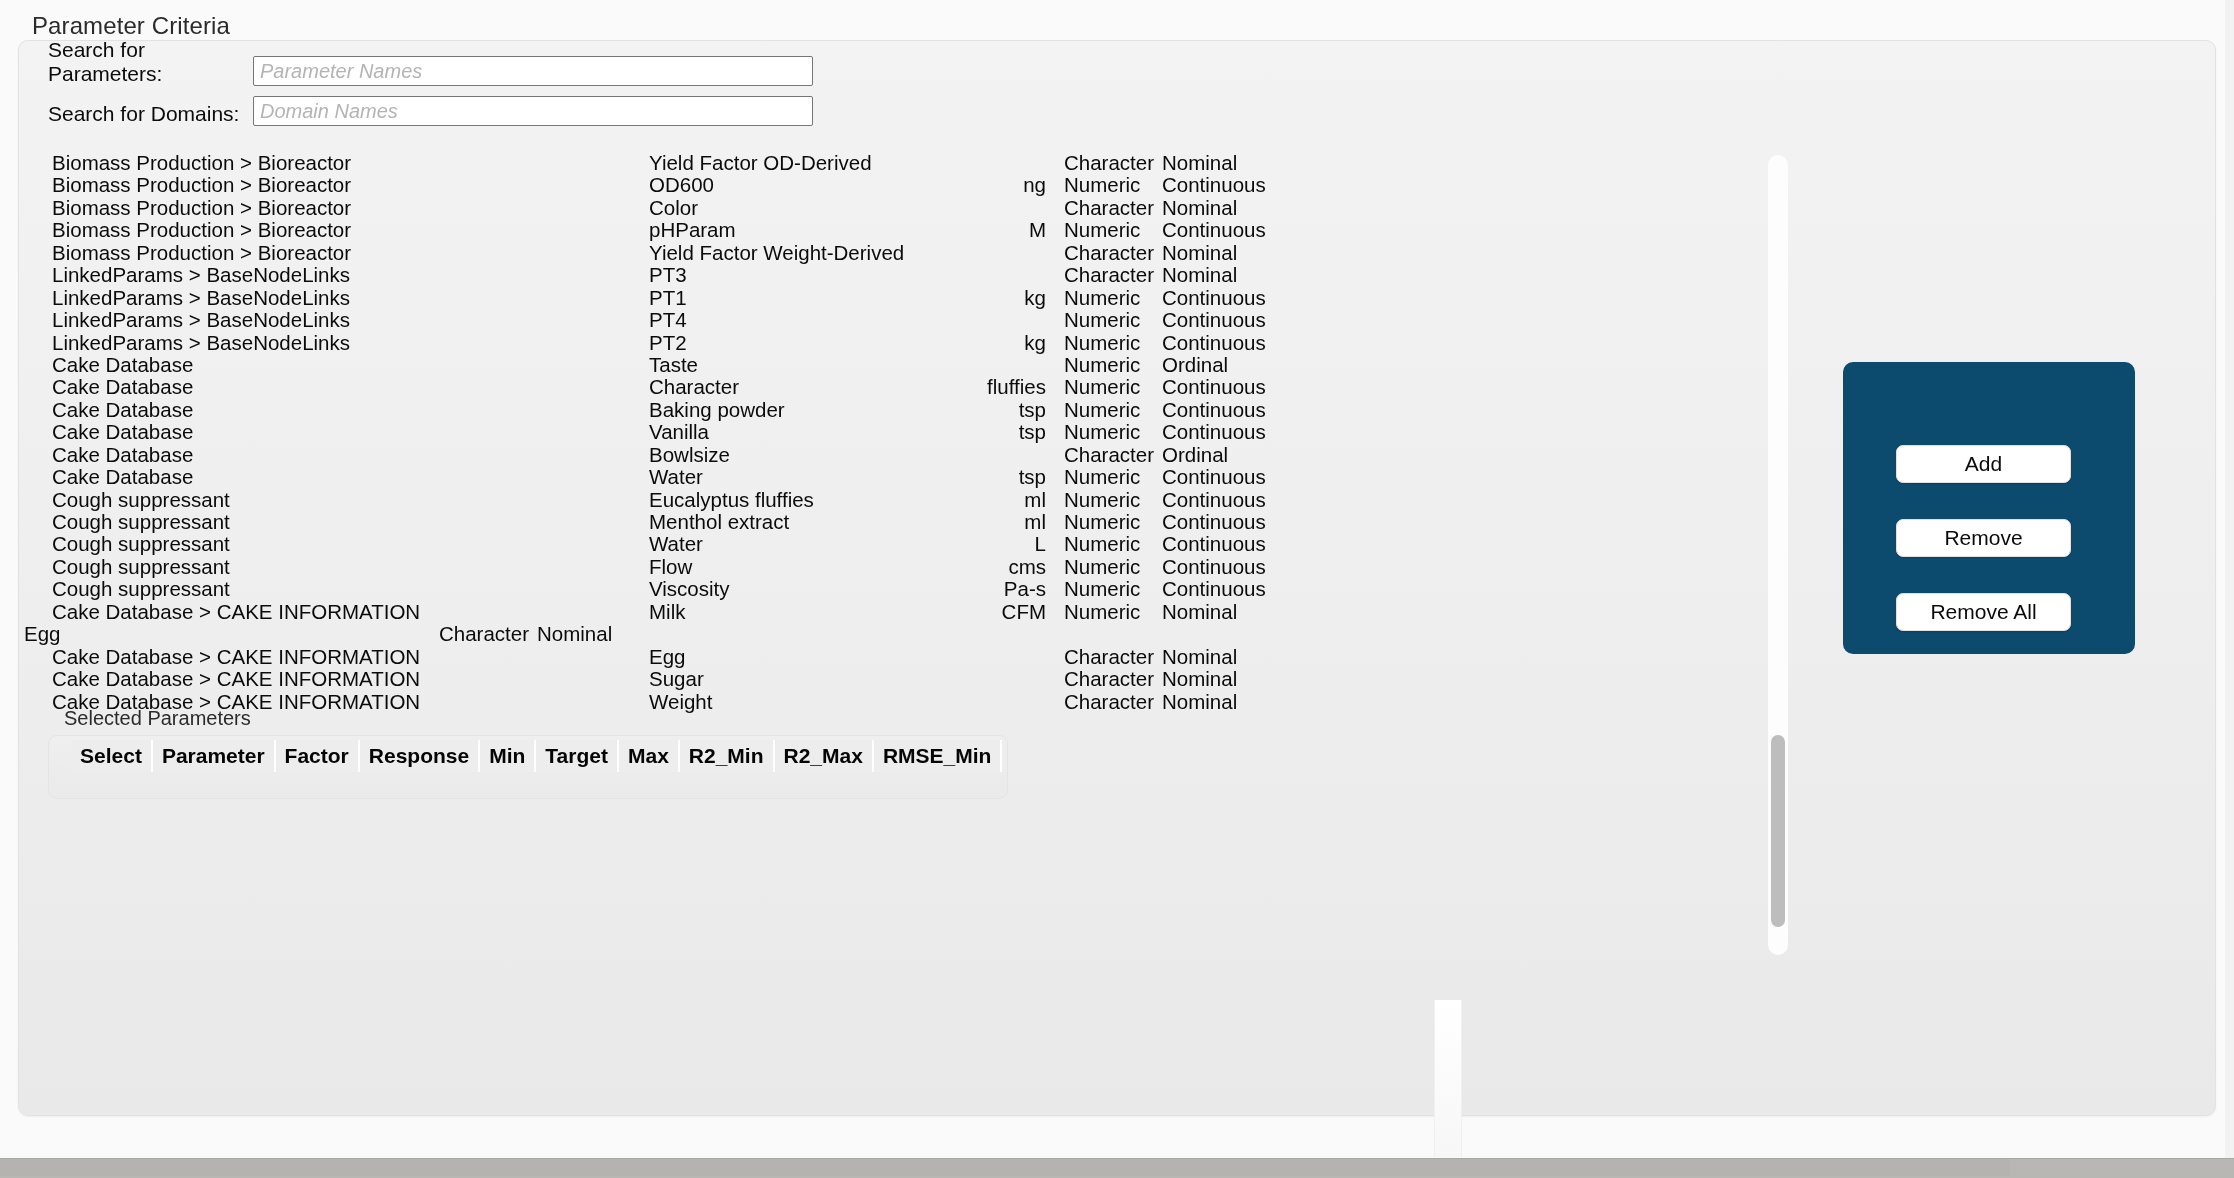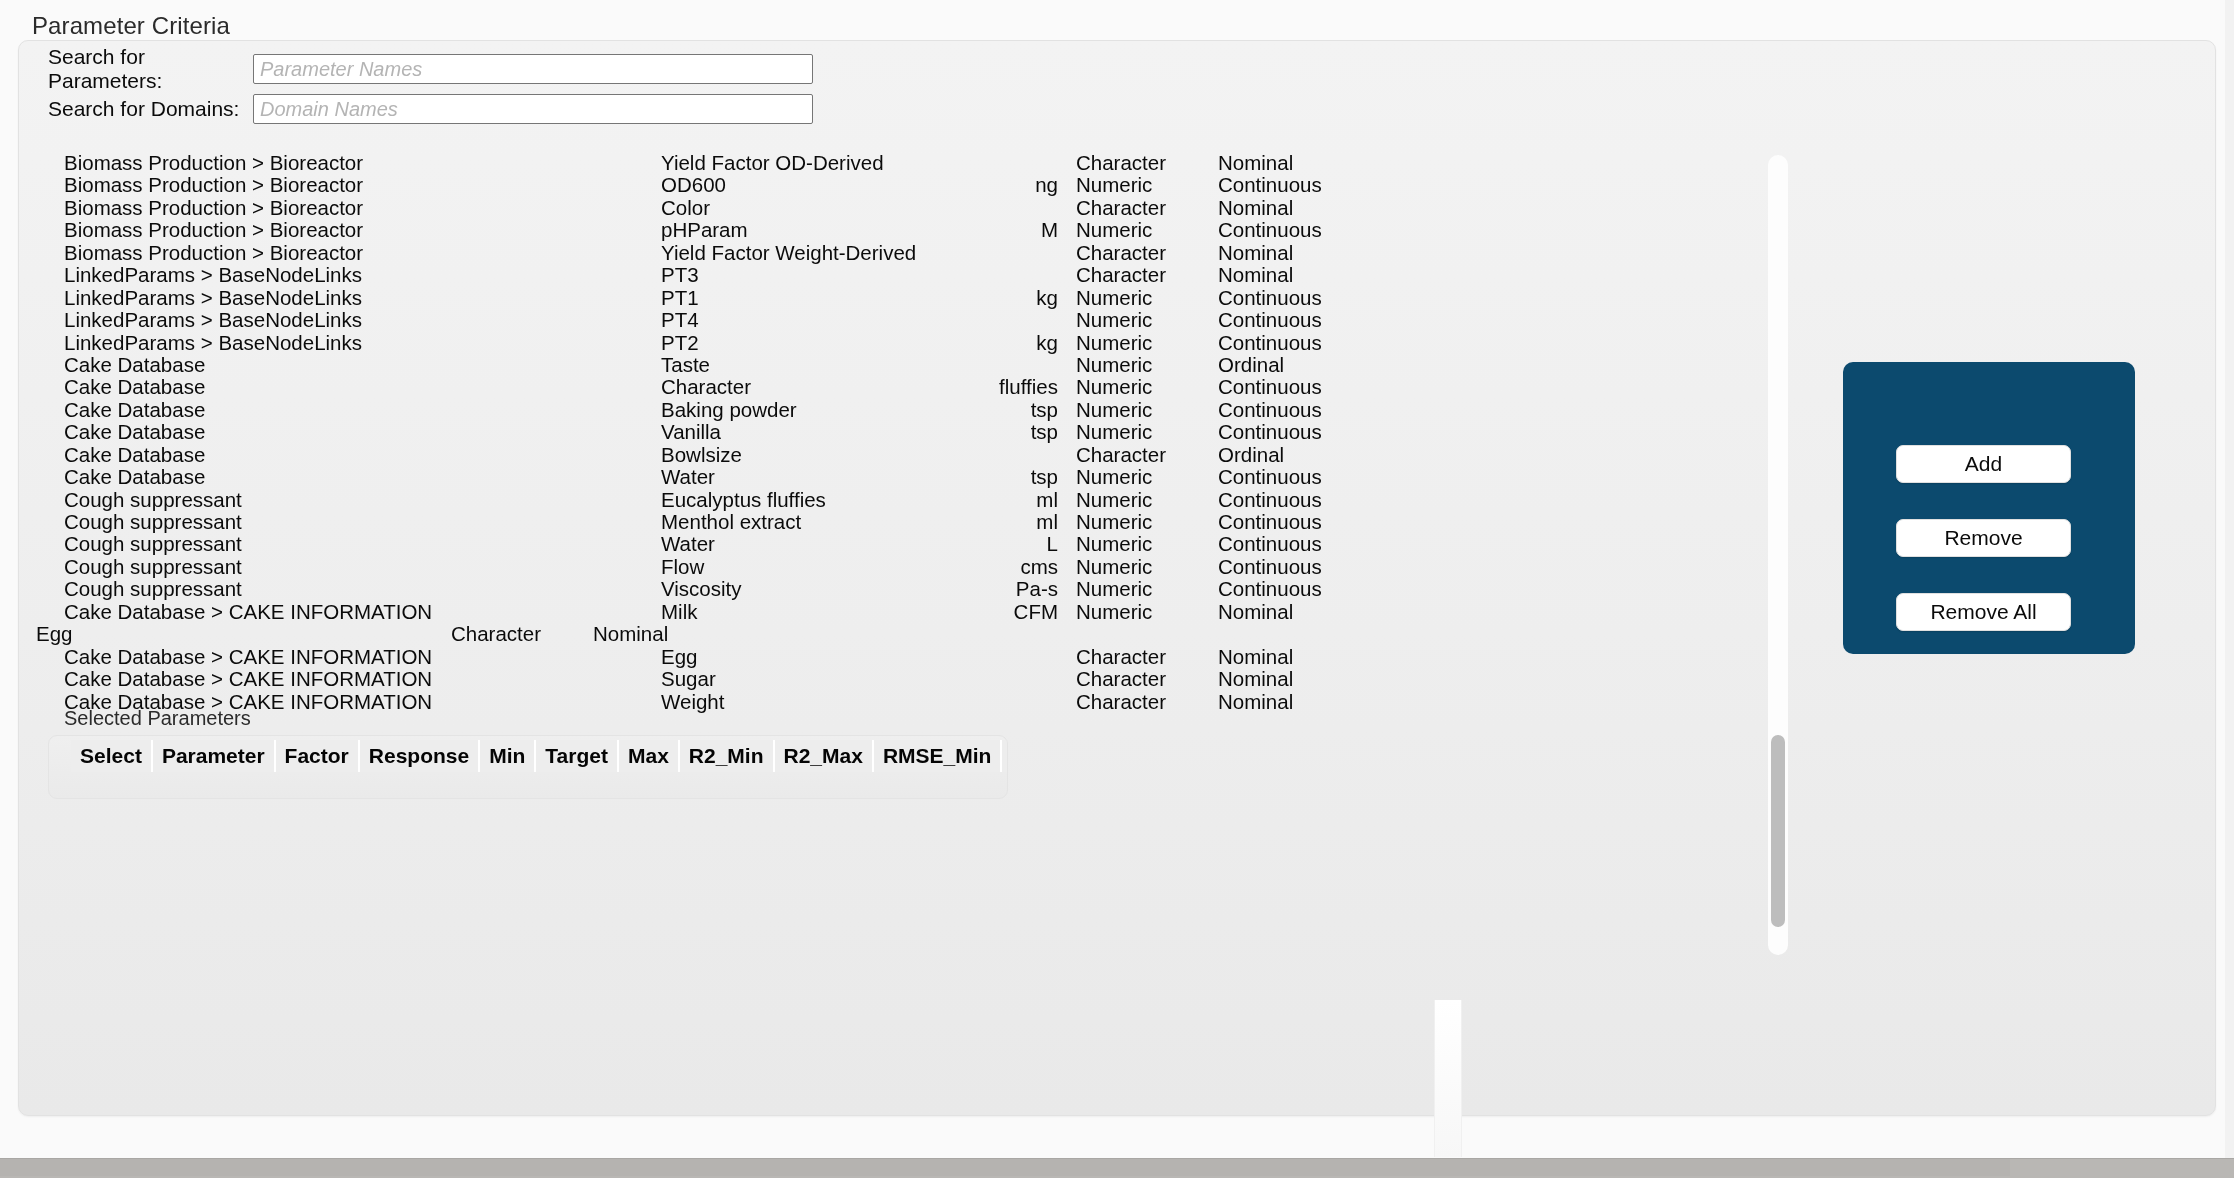--- a/index.html
+++ b/index.html
@@ -35,21 +35,21 @@
     background: linear-gradient(180deg,#f3f3f3 0%, #eeeeee 55%, #e9e9e9 100%);
     border: 1px solid #e2e2e2;
     border-radius: 10px;
     box-shadow: 0 1px 2px rgba(0,0,0,0.05);
   }
 
   
   .search-row {
     position: absolute;
     display: flex;
-    align-items: center;
+    align-items: flex-end;
     height: 34px;
   }
   #search-params-row { left: 48px; top: 52px; }
   #search-domains-row { left: 48px; top: 92px; }
   .search-label {
     font-size: 21px;
     color: #0b0b0b;
     width: 205px;
   }
   .search-input {
@@ -66,21 +66,21 @@
     outline: none;
   }
   .search-input::placeholder {
     color: #b4b4b4;
     font-style: italic;
   }
 
   
   #param-list-viewport {
     position: absolute;
-    left: 36px;
+    left: 24px;
     top: 152px;
     width: 1740px;
     height: 806px;
     overflow: hidden;
   }
   #param-list {
     position: relative;
     width: 100%;
   }
   .param-row {
@@ -89,21 +89,21 @@
     height: 22.45px;
     font-size: 20.5px;
     line-height: 22.45px;
     white-space: nowrap;
     color: #0b0b0b;
   }
   .c-domain { width: 625px; padding-left: 28px; box-sizing: border-box; overflow: hidden; }
   .c-param  { width: 305px; overflow: hidden; }
   .c-unit   { width: 72px; text-align: right; padding-right: 8px; box-sizing: border-box; overflow: hidden; margin-left: 28px; }
   .c-type   { width: 100px; padding-left: 10px; box-sizing: border-box; overflow: hidden; }
-  .c-scale  { width: 200px; padding-left: 8px; box-sizing: border-box; overflow: hidden; margin-left: 44px; }
+  .c-scale  { width: 200px; padding-left: 8px; box-sizing: border-box; overflow: hidden; }
 
   
   #list-scrollbar {
     position: absolute;
     left: 1768px;
     top: 155px;
     width: 20px;
     height: 800px;
     background: #fdfdfd;
     border-radius: 10px;

